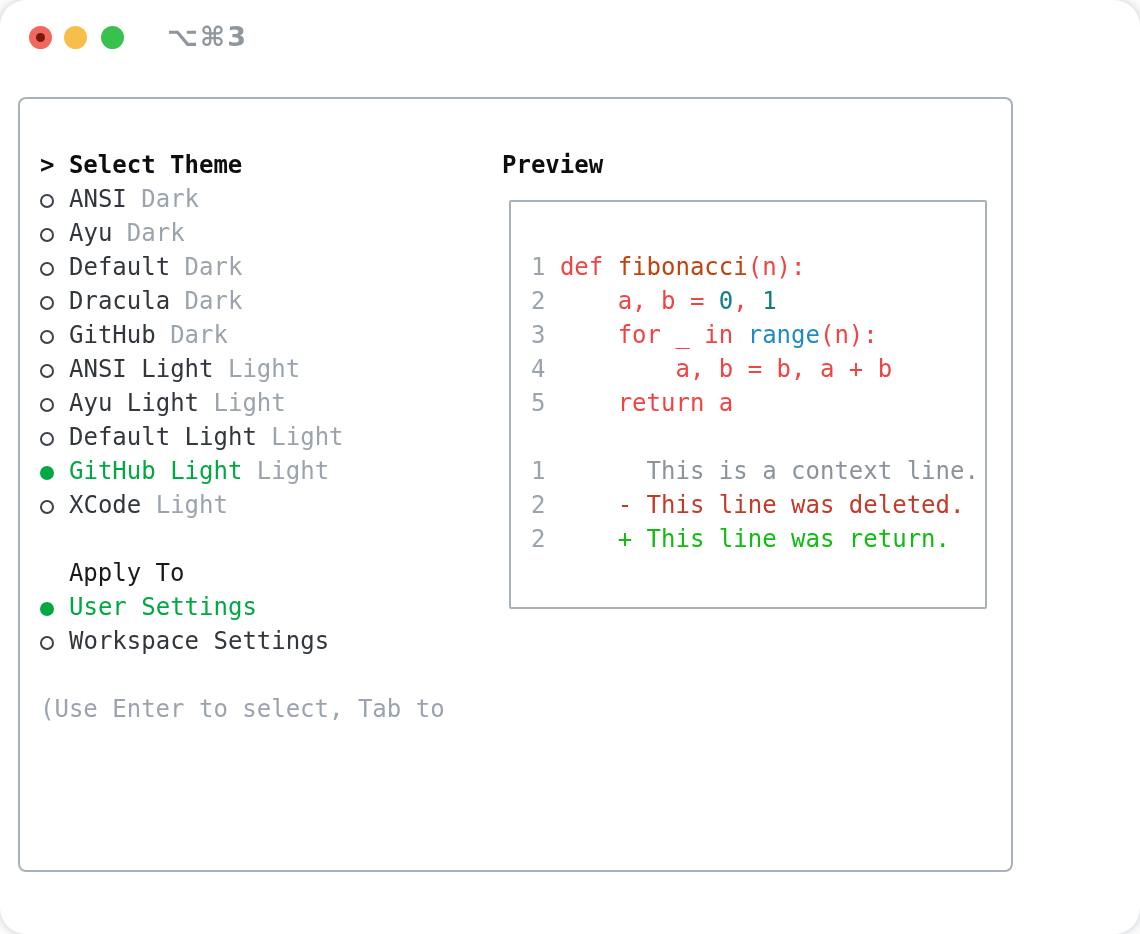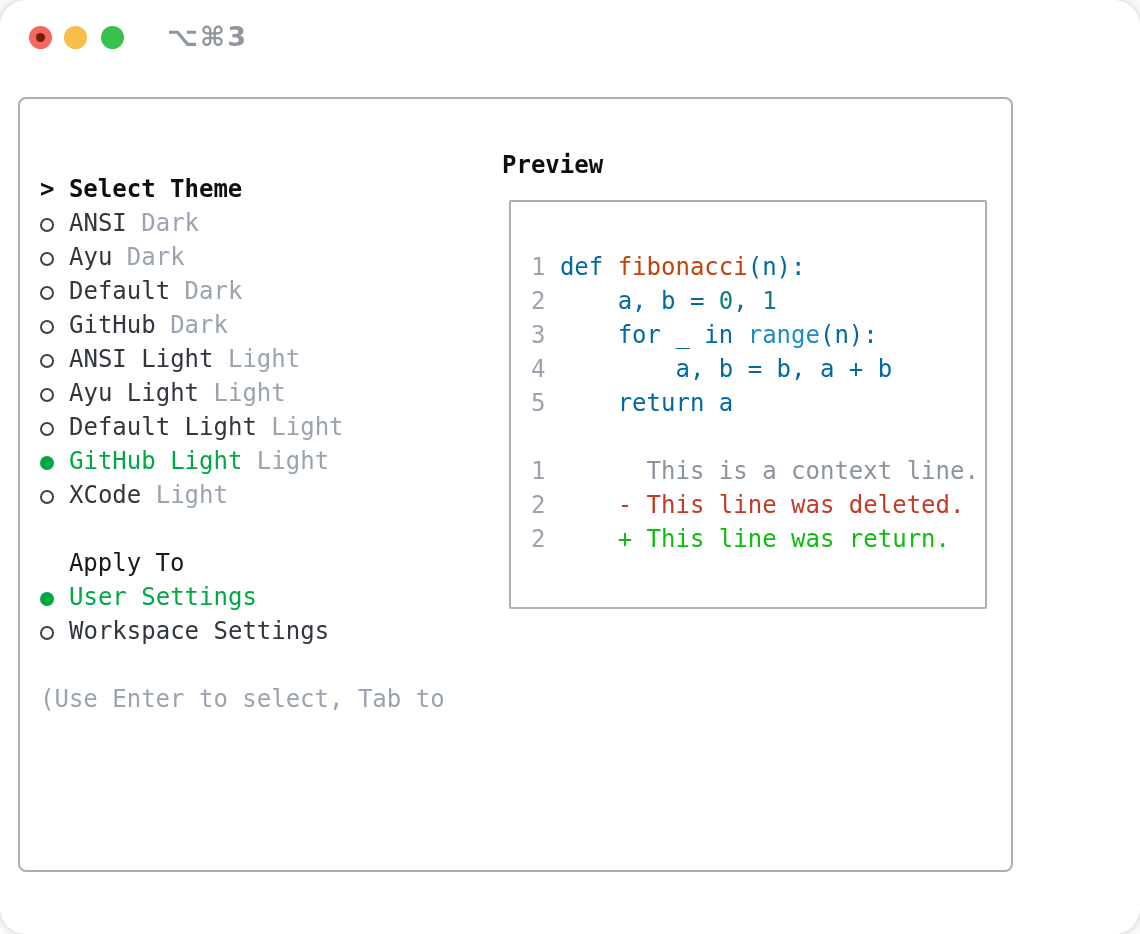--- a/index.html
+++ b/index.html
@@ -23,21 +23,21 @@
     font: bold 27px "DejaVu Sans", sans-serif; color: #8f969d; letter-spacing: 2px;
   }
 
   
   .panel {
     position: absolute; left: 18px; top: 97px; width: 995px; height: 775px;
     border: 2px solid #a9b1ba; border-radius: 8px; background: #fff;
     font-family: "DejaVu Sans Mono", monospace; font-size: 24px; color: #32373d;
   }
 
-  .left-col  { position: absolute; left: 20px; top: 49px; margin-top: 24px; }
+  .left-col  { position: absolute; left: 20px; top: 49px; }
   .row  { height: 34px; line-height: 34px; white-space: pre; }
   .hdr  { font-weight: bold; color: #0d0e10; }
   .prompt { display: inline-block; width: 2ch; font-weight: bold; color: #0d0e10; }
   .indent { display: inline-block; width: 2ch; }
 
   .dot {
     display: inline-block; width: 14px; height: 14px; border-radius: 50%;
     border: 2px solid #3d434a; vertical-align: -1px; margin-right: 15px;
   }
   .dot.selected { border-color: #00a843; background: #00a843; }
@@ -53,21 +53,21 @@
   .preview-box {
     position: absolute; left: 489px; top: 101px; width: 478px; height: 409px;
     border: 2px solid #a9b1ba; border-radius: 2px; background: #fff;
     padding: 48px 0 0 20px;
   }
   .pline { height: 34px; line-height: 34px; white-space: pre; }
   .ln   { display: inline-block; width: 1ch; margin-right: 1ch; color: #9aa3ae; text-align: right; }
   .ln-d { display: inline-block; width: 1ch; margin-right: 5ch; color: #9aa3ae; text-align: right; }
   .mk   { display: inline-block; width: 2ch; }
 
-  .c-plain { color: #0369a1; }
+  .c-plain { color: #ef4444; }
   .c-fn    { color: #c2410c; }
   .c-num   { color: #0e7e80; }
   .c-blt   { color: #1e8bc4; }
 
   .d-ctx { color: #8c939b; }
   .d-del { color: #c23b27; }
   .d-add { color: #10bc10; }
 </style>
 </head>
 <body>
@@ -80,20 +80,21 @@
   <div class="win-title">⌥⌘3</div>
 
   <div class="panel">
 
     <div class="left-col">
       <div class="row hdr"><span class="prompt">&gt;</span><span>Select Theme</span></div>
 
       <div class="row"><span class="dot"></span><span class="t-name">ANSI</span><span class="tag">Dark</span></div>
       <div class="row"><span class="dot"></span><span class="t-name">Ayu</span><span class="tag">Dark</span></div>
       <div class="row"><span class="dot"></span><span class="t-name">Default</span><span class="tag">Dark</span></div>
+      <div class="row"><span class="dot"></span><span class="t-name">Dracula</span><span class="tag">Dark</span></div>
       <div class="row"><span class="dot"></span><span class="t-name">GitHub</span><span class="tag">Dark</span></div>
       <div class="row"><span class="dot"></span><span class="t-name">ANSI Light</span><span class="tag">Light</span></div>
       <div class="row"><span class="dot"></span><span class="t-name">Ayu Light</span><span class="tag">Light</span></div>
       <div class="row"><span class="dot"></span><span class="t-name">Default Light</span><span class="tag">Light</span></div>
       <div class="row"><span class="dot selected"></span><span class="t-name sel">GitHub Light</span><span class="tag">Light</span></div>
       <div class="row"><span class="dot"></span><span class="t-name">XCode</span><span class="tag">Light</span></div>
 
       <div class="row"></div>
 
       <div class="row apply-hdr"><span class="indent"></span><span>Apply To</span></div>

